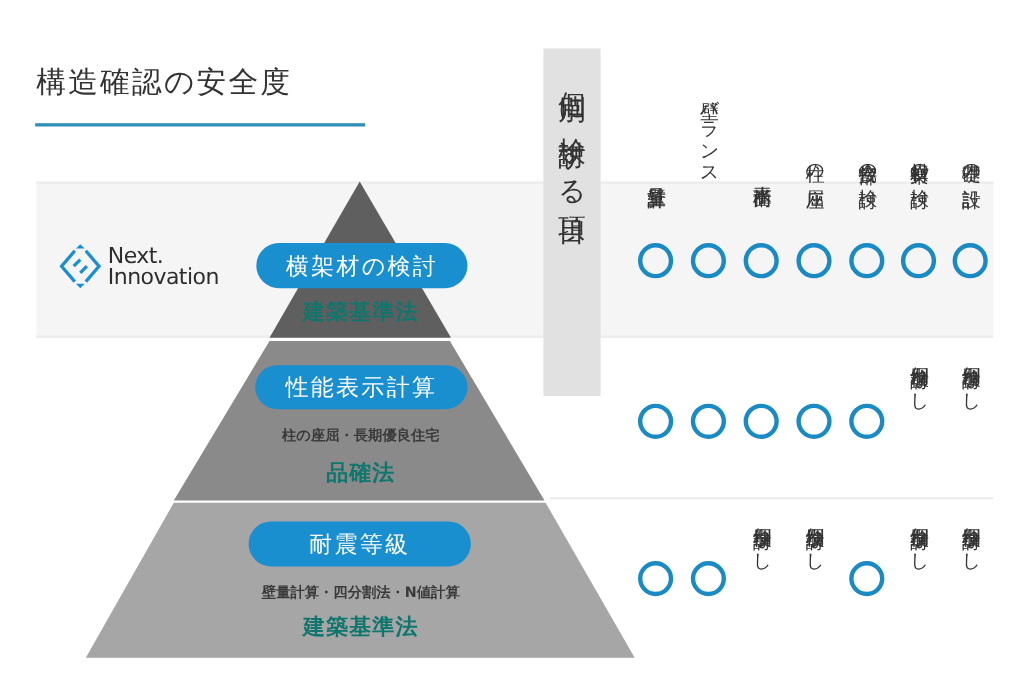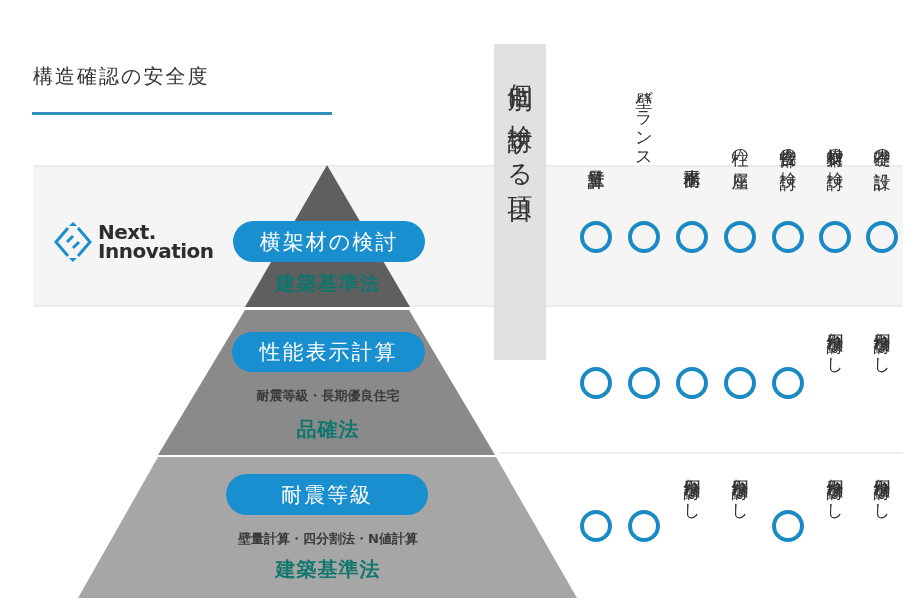--- a/index.html
+++ b/index.html
@@ -4,21 +4,21 @@
 <style>
   html, body { margin:0; padding:0; }
   body {
     width:920px; height:614px; position:relative; overflow:hidden;
     background:#ffffff;
     font-family:"DejaVu Sans","Liberation Sans",sans-serif;
     color:#333333;
   }
   .title {
     position:absolute; left:33px; top:56px;
-    font-size:20px; letter-spacing:2px; color:#333;
+    font-size:27px; letter-spacing:2px; color:#333;
     white-space:nowrap; line-height:40px;
   }
   .title-rule {
     position:absolute; left:32px; top:112px; width:300px; height:3px;
     background:#2e8fb8;
   }
   .band {
     position:absolute; left:33px; top:165px; width:870px; height:142px;
     background:#f5f5f5;
     border-top:2px solid #ececec; border-bottom:2px solid #ececec;
@@ -44,21 +44,21 @@
   .col-head span {
     writing-mode:vertical-rl; text-orientation:upright;
     font-size:17px; line-height:1; letter-spacing:1px; color:#333;
   }
   svg.pyramid { position:absolute; left:0; top:0; }
   .logo {
     position:absolute; left:52px; top:220px; display:flex; align-items:center;
   }
   .logo-text {
     margin-left:4px; font-family:"DejaVu Sans","Liberation Sans",sans-serif;
-    font-weight:700; color:#2d2d2d; line-height:19px; font-size:20px;
+    font-weight:400; color:#2d2d2d; line-height:19px; font-size:20px;
     letter-spacing:-0.5px;
   }
   .logo-text .l1 { display:block; }
   .logo-text .l2 { display:block; }
   .pill {
     position:absolute; background:#1a8fcf; color:#fff; border-radius:22px;
     display:flex; align-items:center; justify-content:center;
     font-size:21px; letter-spacing:2px; font-weight:500; white-space:nowrap;
   }
   .law {
@@ -135,21 +135,21 @@
   <div class="logo-text">
     <span class="l1">Next.</span>
     <span class="l2">Innovation</span>
   </div>
 </div>
 
 <div class="pill" style="left:233px; top:221px; width:192px; height:41px;">横架材の検討</div>
 <div class="law" style="left:228px; top:270px; width:200px;">建築基準法</div>
 
 <div class="pill" style="left:232px; top:332px; width:193px; height:40px;">性能表示計算</div>
-<div class="sub" style="left:218px; top:387px; width:220px;">耐震等級・長期優良住宅</div>
+<div class="sub" style="left:218px; top:387px; width:220px;">柱の座屈・長期優良住宅</div>
 <div class="law" style="left:228px; top:416px; width:200px;">品確法</div>
 
 <div class="pill" style="left:226px; top:474px; width:202px; height:41px;">耐震等級</div>
 <div class="sub" style="left:208px; top:530px; width:240px;">壁量計算・四分割法・N値計算</div>
 <div class="law" style="left:228px; top:556px; width:200px;">建築基準法</div>
 
 <div class="cell" style="left:576px; top:221px; height:32px;">
     <div class="circle"></div>
   </div>
 <div class="cell" style="left:624px; top:221px; height:32px;">

